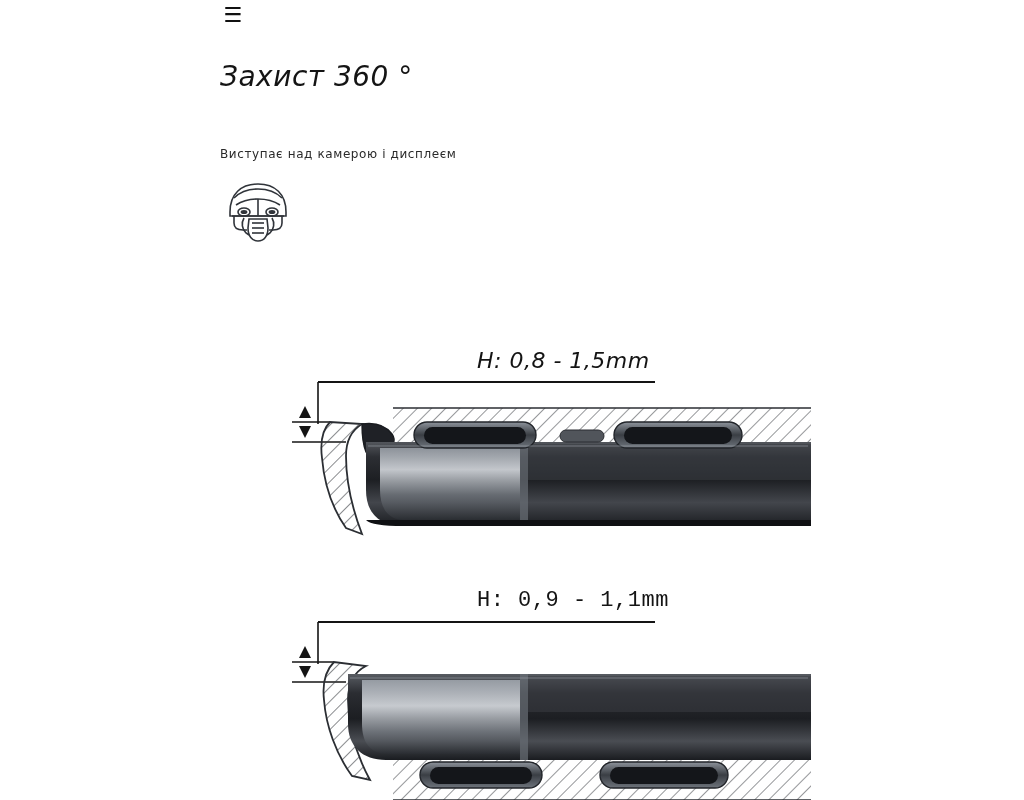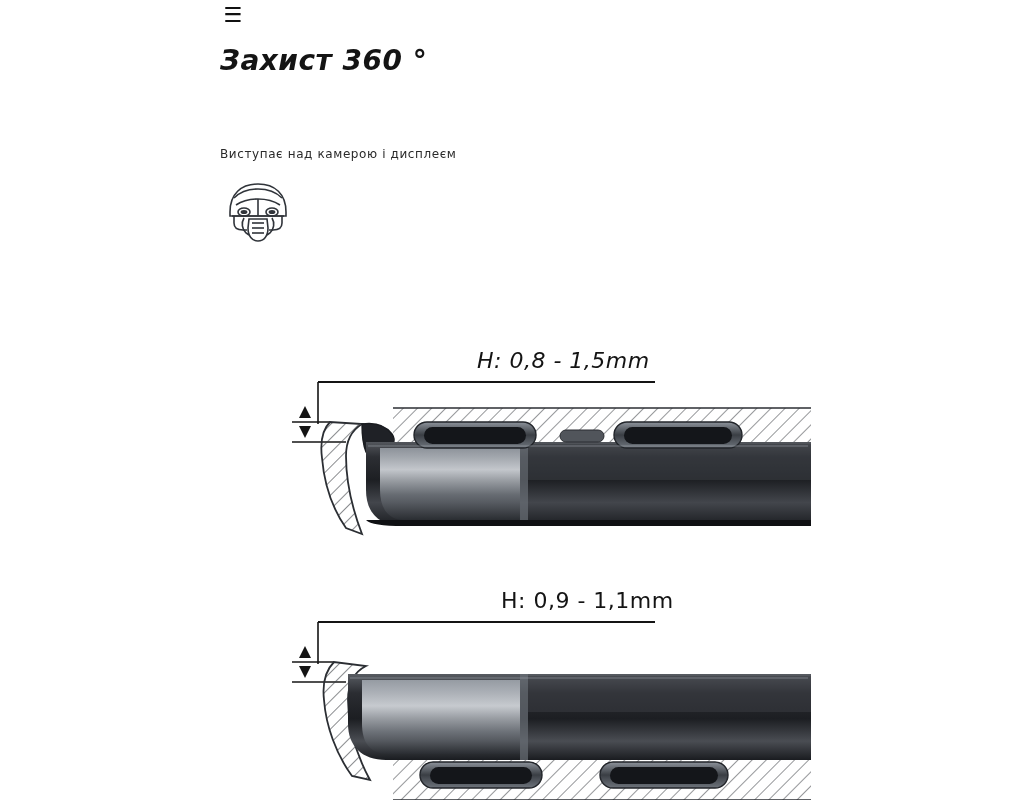--- a/index.html
+++ b/index.html
@@ -34,23 +34,23 @@
     font-size: 21px;
     line-height: 1;
     color: #111;
     font-family: "DejaVu Sans", sans-serif;
   }
 
   
   .title {
     position: absolute;
     left: 220px;
-    top: 44px;
+    top: 60px;
     font-size: 28px;
-    font-weight: bold;
+    font-weight: normal;
     font-style: italic;
     letter-spacing: 0.5px;
     color: #141414;
     font-family: "DejaVu Sans", sans-serif;
     white-space: nowrap;
   }
 
   
   .subtitle {
     position: absolute;
@@ -84,21 +84,21 @@
 
   .dim-label {
     position: absolute;
     font-size: 22px;
     letter-spacing: 0.5px;
     color: #141414;
     font-family: "DejaVu Sans", sans-serif;
     white-space: nowrap;
   }
   .diagram.one .dim-label { left: 477px; top: 18px; }
-  .diagram.two .dim-label { left: 501px; top: 10px; }
+  .diagram.two .dim-label { left: 477px; top: 10px; font-family: Liberation Mono, monospace; }
 
   svg { display: block; }
 </style>
 </head>
 <body>
 
 <div class="page">
 
   <div class="menu-icon">☰</div>
 

